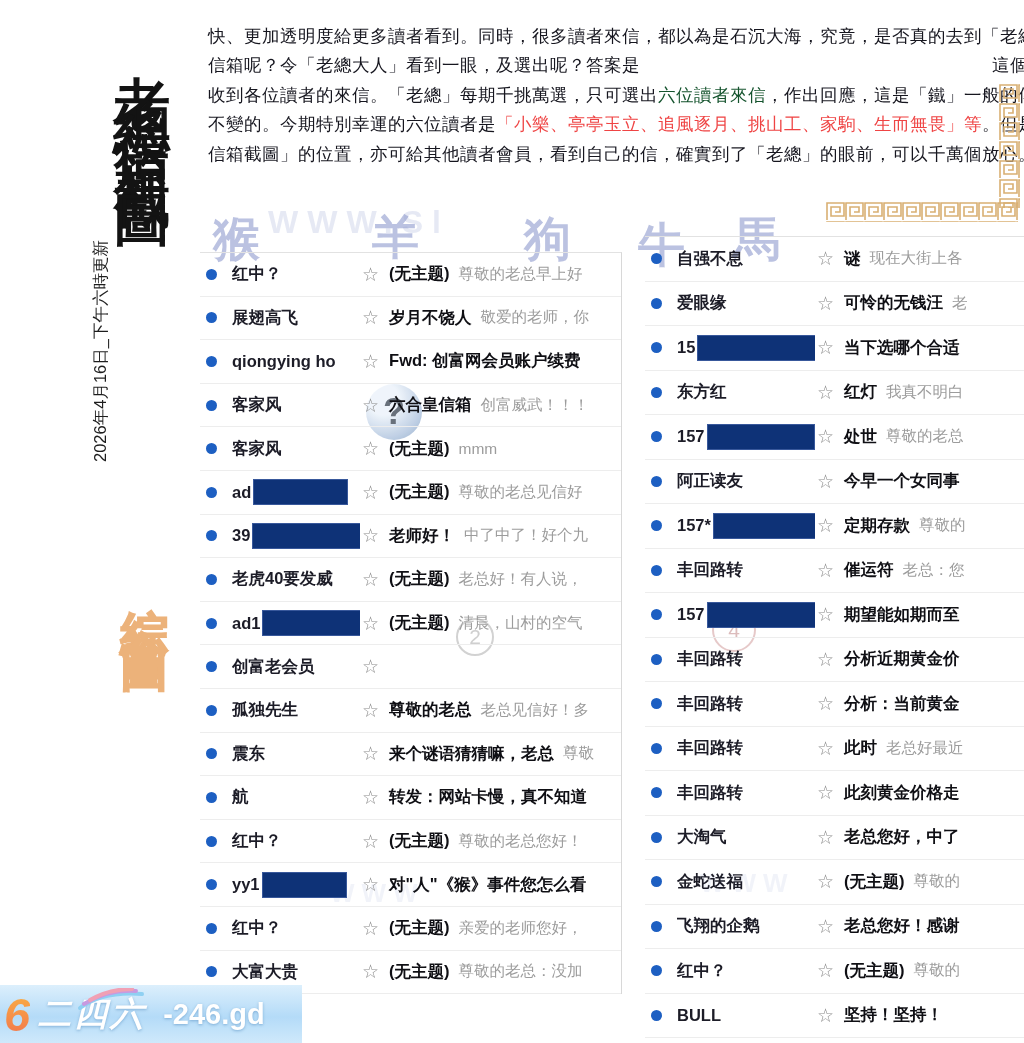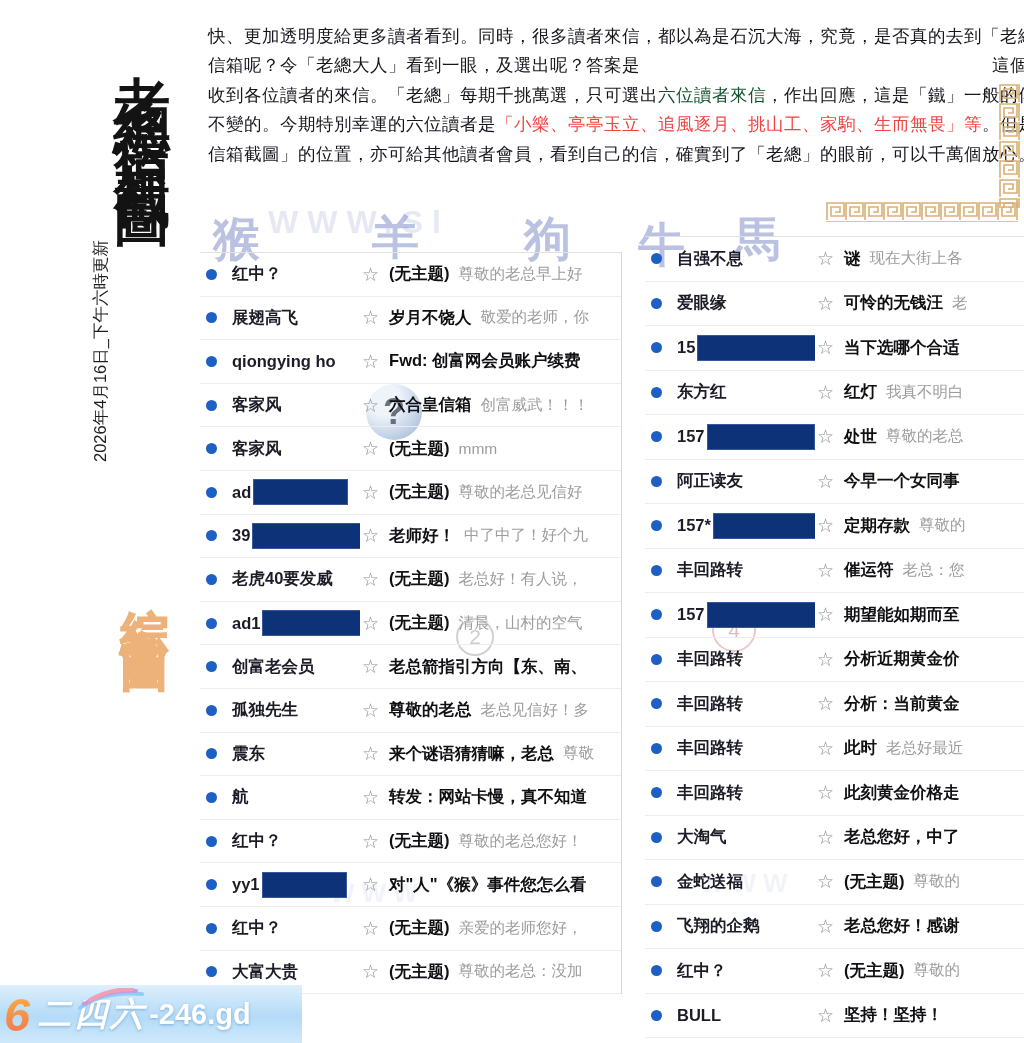--- a/index.html
+++ b/index.html
@@ -60,21 +60,21 @@
   
   .banner{position:absolute;left:0;top:985px;width:302px;height:58px;display:flex;align-items:center;
           padding-left:4px;box-sizing:border-box;
           background:linear-gradient(180deg,#dceffc 0%,#b4dbf8 55%,#cfe9fb 100%);}
   .b6{font:italic 900 47px "Liberation Sans",sans-serif;
       background:linear-gradient(180deg,#f9b043,#f2754e);-webkit-background-clip:text;
       background-clip:text;color:transparent;line-height:1;margin-right:2px;}
   .b-strokes{position:absolute;left:44px;top:-4px;}
   .brand{font:italic 900 33px "Liberation Serif",serif;color:#fff;letter-spacing:3px;
          text-shadow:0 1px 3px rgba(110,160,205,.8);margin-left:6px;}
-  .site{font:700 29px "Liberation Sans",sans-serif;color:#fff;margin-left:3px;
+  .site{font:700 29px "Liberation Sans",sans-serif;color:#fff;margin-left:17px;
         text-shadow:0 1px 3px rgba(110,160,205,.8);}
 </style>
 </head>
 <body>
 
 <div class="stage">
 
 
   <div class="vtitle">老總信箱截圖</div>
   <div class="vsub">綜合圖</div>
@@ -174,21 +174,20 @@
         <span class="dot"></span>
         <span class="sender">ad1<span class="redact" style="width: 128px;"></span></span>
         <span class="star">☆</span>
         <span class="subj">(无主题)</span>
         <span class="prev">清晨，山村的空气</span>
       </div>
       <div class="mrow">
         <span class="dot"></span>
         <span class="sender">创富老会员</span>
         <span class="star">☆</span>
-        <span class="subj">老总箭指引方向【东、南、</span>
       </div>
       <div class="mrow">
         <span class="dot"></span>
         <span class="sender">孤独先生</span>
         <span class="star">☆</span>
         <span class="subj">尊敬的老总</span>
         <span class="prev">老总见信好！多</span>
       </div>
       <div class="mrow">
         <span class="dot"></span>

